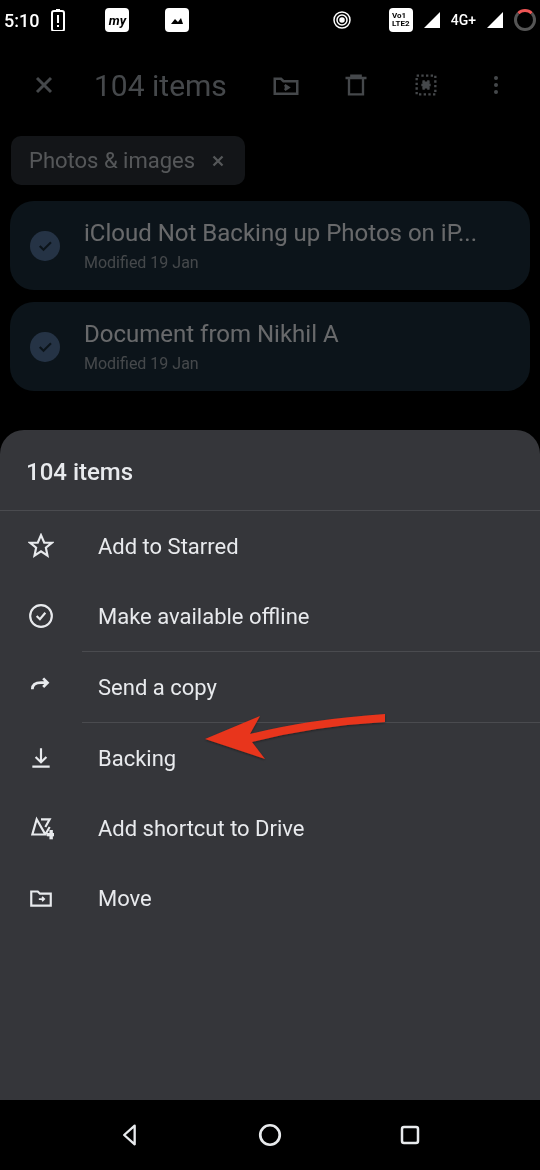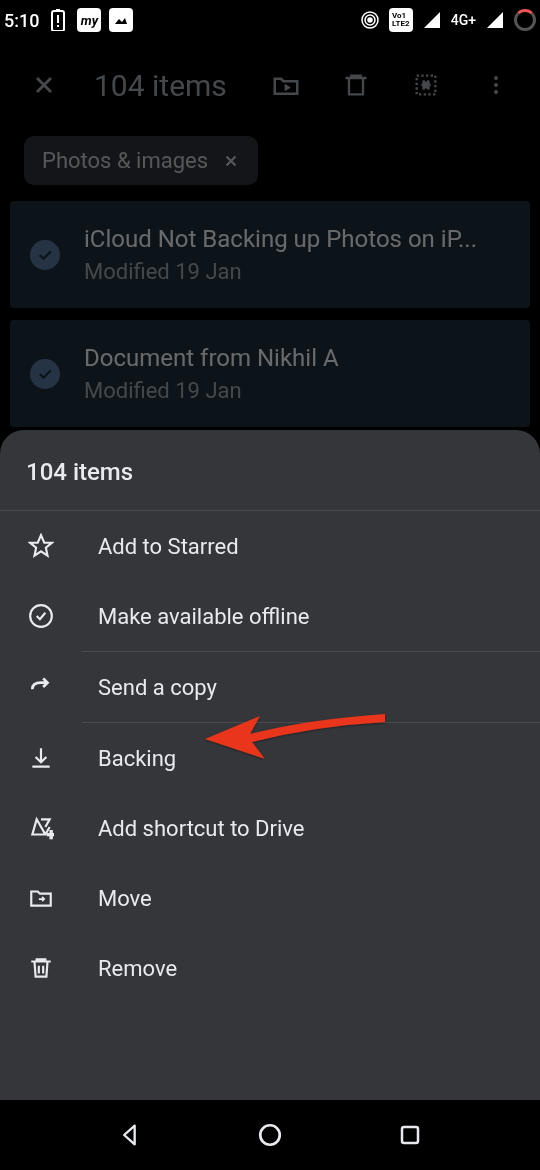--- a/index.html
+++ b/index.html
@@ -34,20 +34,21 @@
       justify-content: center;
     }
     .app-icon {
       background: #fff;
       color: #000;
       border-radius: 4px;
       width: 24px;
       height: 24px;
       font-size: 13px;
       font-weight: bold;
+      margin-left: 28px;
     }
     .spinner {
       width: 22px; height: 22px;
       border: 3px solid #555;
       border-top-color: #e55;
       border-radius: 50%;
     }
     .dimmed-overlay {
       position: absolute;
       top: 40px;
@@ -74,30 +75,30 @@
       width: 40px; height: 40px;
       display: flex; align-items: center; justify-content: center;
     }
     .chip {
       display: inline-flex;
       align-items: center;
       gap: 14px;
       background: #2a2f35;
       border-radius: 10px;
       padding: 12px 18px;
-      margin-left: 24px;
+      margin-left: 11px;
       margin-top: 6px;
       color: #bdc1c6;
       font-size: 22px;
     }
     .file-card {
       margin: 16px 10px 8px;
       background: #1a2d3a;
-      border-radius: 4px;
-      padding: 24px 20px;
+      border-radius: 24px;
+      padding: 18px 20px;
       display: flex;
       align-items: center;
       gap: 24px;
     }
     .file-card + .file-card { margin-top: 12px; }
     .check {
       width: 30px; height: 30px;
       border-radius: 50%;
       background: #8ab4f8;
       display: flex; align-items: center; justify-content: center;
@@ -107,21 +108,21 @@
       color: #e8eaed;
       font-size: 24px;
       margin-bottom: 6px;
       white-space: nowrap;
       overflow: hidden;
       text-overflow: ellipsis;
       max-width: 400px;
     }
     .file-sub {
       color: #9aa0a6;
-      font-size: 22px;
+      font-size: 16px;
     }
     .sheet {
       position: absolute;
       left: 0;
       right: 0;
       top: 430px;
       bottom: 70px;
       background: #35363a;
       border-radius: 24px 24px 0 0;
       color: #e8eaed;
@@ -349,28 +350,20 @@
   <div class="menu-item">
     <span class="menu-icon">
       <svg width="26" height="26" viewBox="0 0 24 24" fill="none" stroke="currentColor" stroke-width="2">
           <path d="M3 6h6l2 2h10v11H3V6z"></path>
           <path d="M10 13h5m-2-2l2 2-2 2" stroke-width="1.5"></path>
         </svg>
     </span>
     <span class="label">Move</span>
   </div>
 
-  <div class="menu-item">
-    <span class="menu-icon">
-      <svg width="26" height="26" viewBox="0 0 24 24" fill="none" stroke="currentColor" stroke-width="2">
-          <path d="M3 6h18M8 6V4h8v2M6 6l1 14h10l1-14M10 10v7M14 10v7"></path>
-        </svg>
-    </span>
-    <span class="label">Remove</span>
-  </div>
 </div>
 
 <div class="arrow-annotation">
   <svg width="190" height="60" viewBox="0 0 190 60">
     <defs>
       <filter id="sh">
           <feDropShadow dx="0" dy="1" stdDeviation="1" flood-opacity="0.4"></feDropShadow>
         </filter>
     </defs>
     <path d="M185 10 Q110 15 50 30 L60 12 L5 35 L65 55 L52 38 Q115 22 185 18 Z" fill="#e8341c" filter="url(#sh)"></path>

